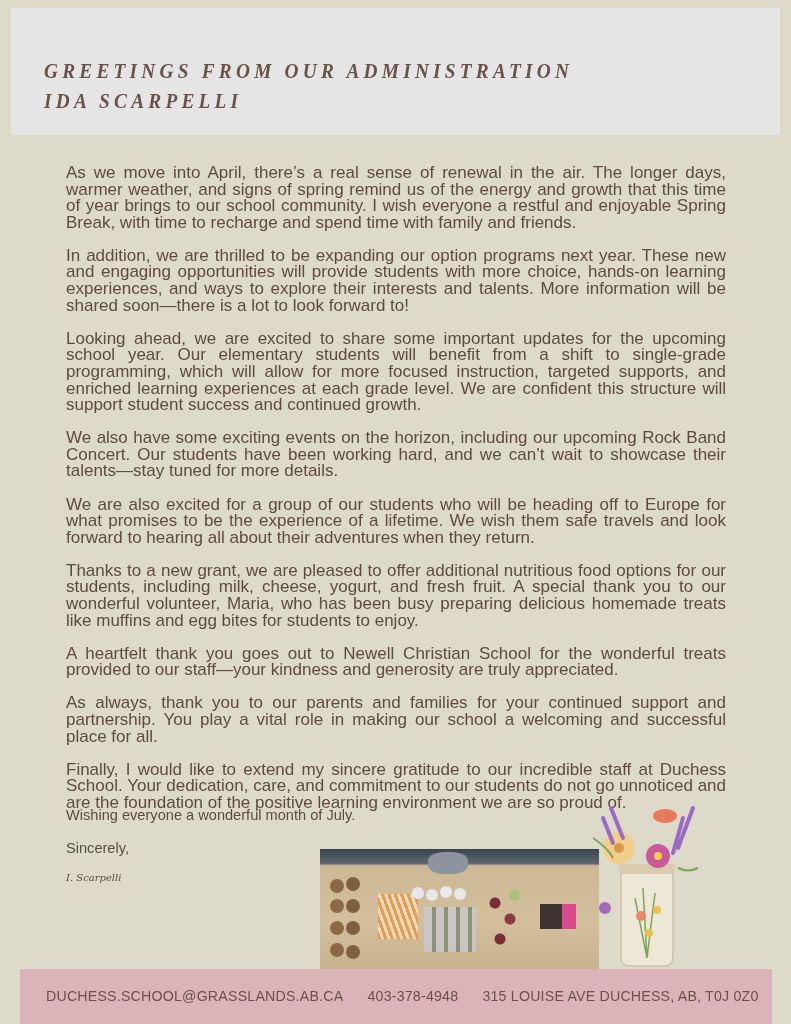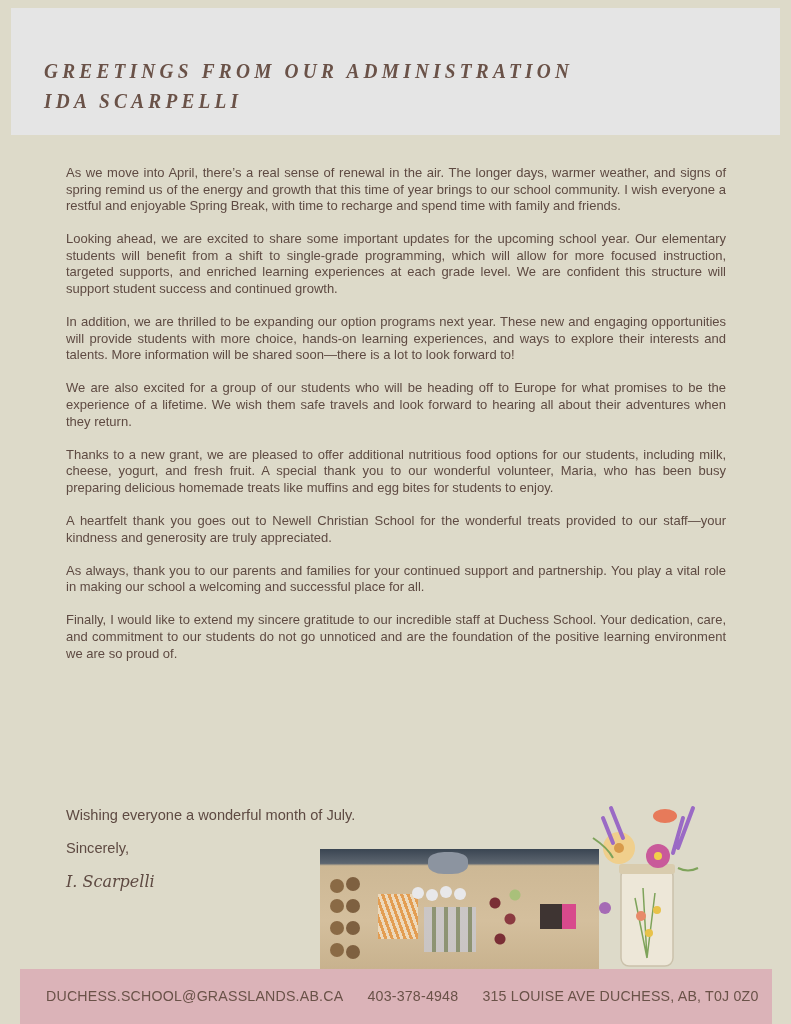--- a/index.html
+++ b/index.html
@@ -15,28 +15,28 @@
   }
   .header .title {
     position:absolute; left:33px; top:48px;
     font-family:"Liberation Serif", serif; font-style:italic; font-weight:bold;
     font-size:21px; letter-spacing:4.6px; color:#6a5248;
     transform:scaleX(0.92); transform-origin:left;
     white-space:nowrap; line-height:30px;
   }
   .body-text {
     position:absolute; left:66px; top:165px; width:660px;
-    font-size:13px; line-height:16.6px; color:#5e4a42;
+    font-size:17px; line-height:16.6px; color:#5e4a42;
   }
   .body-text p { margin:0 0 16.5px 0; text-align:justify; }
   .closing { position:absolute; left:66px; top:807px; font-size:14.6px; }
   .closing div { margin-bottom:17px; }
   .signature {
     position:absolute; left:66px; top:872px;
-    font-family:"DejaVu Serif", serif; font-style:italic; font-size:16px; color:#5e4a42;
+    font-family:"DejaVu Serif", serif; font-style:italic; font-size:10px; color:#5e4a42;
   }
   .photo {
     position:absolute; left:320px; top:849px; width:279px; height:120px;
     background:linear-gradient(180deg,#3a4552 0%,#5d6670 12%,#cdb895 14%,#d4bf9d 60%,#c8b28e 100%);
     overflow:hidden;
   }
   .photo .item { position:absolute; border-radius:50%; }
   .flowers { position:absolute; left:583px; top:798px; width:130px; height:172px; }
   .footer {
     position:absolute; left:20px; top:969px; width:752px; height:64px;
@@ -53,22 +53,23 @@
 
 <div class="header">
   <div class="title">
     <div>GREETINGS FROM OUR ADMINISTRATION</div>
     <div>IDA SCARPELLI</div>
   </div>
 </div>
 
 <div class="body-text">
   <p>As we move into April, there’s a real sense of renewal in the air. The longer days, warmer weather, and signs of spring remind us of the energy and growth that this time of year brings to our school community. I wish everyone a restful and enjoyable Spring Break, with time to recharge and spend time with family and friends.</p>
+  <p>In addition, we are thrilled to be expanding our option programs next year. These new and engaging opportunities will provide students with more choice, hands-on learning experiences, and ways to explore their interests and talents. More information will be shared soon—there is a lot to look forward to!</p>
   <p>Looking ahead, we are excited to share some important updates for the upcoming school year. Our elementary students will benefit from a shift to single-grade programming, which will allow for more focused instruction, targeted supports, and enriched learning experiences at each grade level. We are confident this structure will support student success and continued growth.</p>
-  <p>In addition, we are thrilled to be expanding our option programs next year. These new and engaging opportunities will provide students with more choice, hands-on learning experiences, and ways to explore their interests and talents. More information will be shared soon—there is a lot to look forward to!</p>
+  <p>We also have some exciting events on the horizon, including our upcoming Rock Band Concert. Our students have been working hard, and we can’t wait to showcase their talents—stay tuned for more details.</p>
   <p>We are also excited for a group of our students who will be heading off to Europe for what promises to be the experience of a lifetime. We wish them safe travels and look forward to hearing all about their adventures when they return.</p>
   <p>Thanks to a new grant, we are pleased to offer additional nutritious food options for our students, including milk, cheese, yogurt, and fresh fruit. A special thank you to our wonderful volunteer, Maria, who has been busy preparing delicious homemade treats like muffins and egg bites for students to enjoy.</p>
   <p>A heartfelt thank you goes out to Newell Christian School for the wonderful treats provided to our staff—your kindness and generosity are truly appreciated.</p>
   <p>As always, thank you to our parents and families for your continued support and partnership. You play a vital role in making our school a welcoming and successful place for all.</p>
   <p>Finally, I would like to extend my sincere gratitude to our incredible staff at Duchess School. Your dedication, care, and commitment to our students do not go unnoticed and are the foundation of the positive learning environment we are so proud of.</p>
 </div>
 
 <div class="closing">
   <div>Wishing everyone a wonderful month of July.</div>
   <div>Sincerely,</div>

